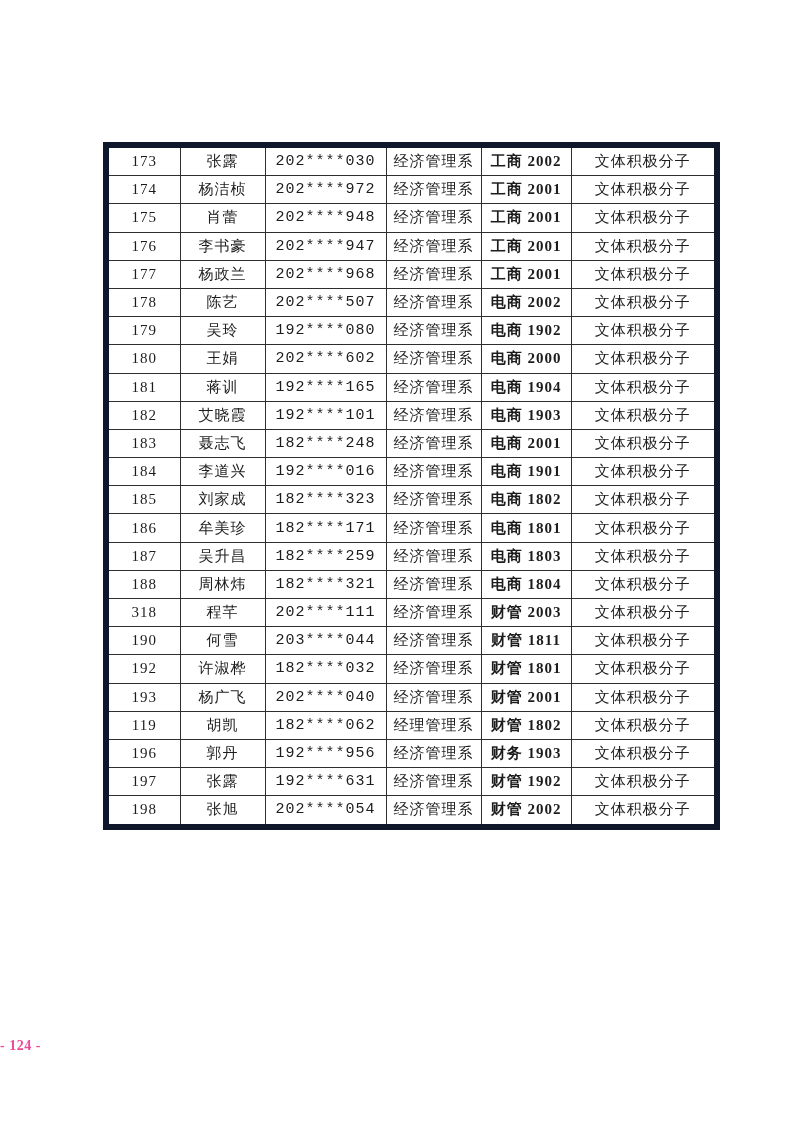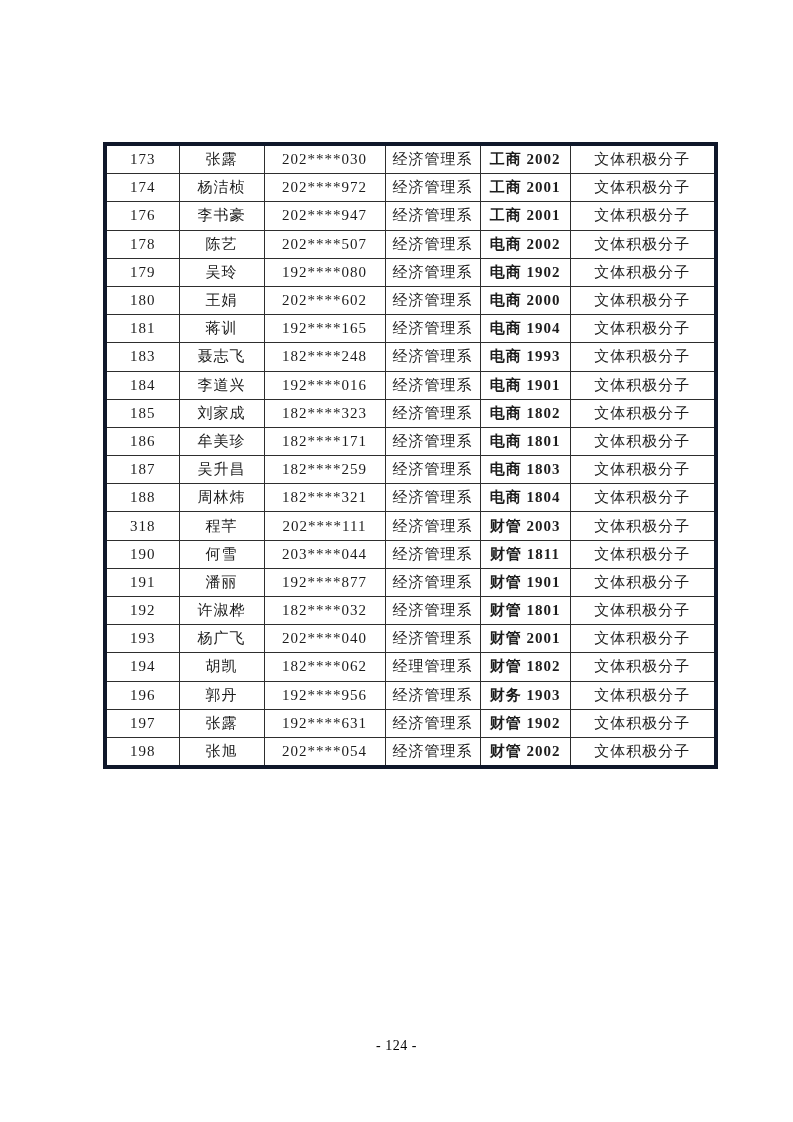--- a/index.html
+++ b/index.html
@@ -16,48 +16,48 @@
     color: #1c1c1c;
     overflow: hidden;
   }
   table.roster {
     position: absolute;
     left: 103px;
     top: 142px;
     width: 592px;
     border-collapse: collapse;
     table-layout: fixed;
-    border: 4px solid #0f172a;
+    border: 6px solid #0f172a;
   }
   table.roster td {
     border: 1px solid #2e2e2e;
     height: 27.2px;
     padding: 0;
     text-align: center;
     vertical-align: middle;
     font-size: 15px;
     letter-spacing: 1px;
     white-space: nowrap;
     overflow: hidden;
   }
   .c0 { width: 74px; letter-spacing: 0; }
   .c1 { width: 85px; }
-  .c2 { width: 121px; letter-spacing: 0; }
+  .c2 { width: 121px; letter-spacing: 0; font-family: Liberation Mono, monospace; }
   .c3 { width: 95px; }
   .c4 { width: 90px; font-weight: bold; }
   .c5 { width: 146px; }
   .footer {
     position: absolute;
     top: 1038px;
     left: 0;
     width: 100%;
-    text-align: center;
     font-size: 14px;
     letter-spacing: 0.5px;
-    color: #000000;
+    color: #ec4899;
+    font-weight: bold;
   }
 </style>
 </head>
 <body>
 
 <div class="page">
 
   <table class="roster">
     <colgroup>
       <col class="c0">
@@ -78,28 +78,44 @@
         </tr>
         <tr>
           <td class="c0">174</td>
           <td class="c1">杨洁桢</td>
           <td class="c2">202****972</td>
           <td class="c3">经济管理系</td>
           <td class="c4">工商 2001</td>
           <td class="c5">文体积极分子</td>
         </tr>
         <tr>
+          <td class="c0">175</td>
+          <td class="c1">肖蕾</td>
+          <td class="c2">202****948</td>
+          <td class="c3">经济管理系</td>
+          <td class="c4">工商 2001</td>
+          <td class="c5">文体积极分子</td>
+        </tr>
+        <tr>
           <td class="c0">176</td>
           <td class="c1">李书豪</td>
           <td class="c2">202****947</td>
           <td class="c3">经济管理系</td>
           <td class="c4">工商 2001</td>
           <td class="c5">文体积极分子</td>
         </tr>
         <tr>
+          <td class="c0">177</td>
+          <td class="c1">杨政兰</td>
+          <td class="c2">202****968</td>
+          <td class="c3">经济管理系</td>
+          <td class="c4">工商 2001</td>
+          <td class="c5">文体积极分子</td>
+        </tr>
+        <tr>
           <td class="c0">178</td>
           <td class="c1">陈艺</td>
           <td class="c2">202****507</td>
           <td class="c3">经济管理系</td>
           <td class="c4">电商 2002</td>
           <td class="c5">文体积极分子</td>
         </tr>
         <tr>
           <td class="c0">179</td>
           <td class="c1">吴玲</td>
@@ -118,25 +134,33 @@
         </tr>
         <tr>
           <td class="c0">181</td>
           <td class="c1">蒋训</td>
           <td class="c2">192****165</td>
           <td class="c3">经济管理系</td>
           <td class="c4">电商 1904</td>
           <td class="c5">文体积极分子</td>
         </tr>
         <tr>
+          <td class="c0">182</td>
+          <td class="c1">艾晓霞</td>
+          <td class="c2">192****101</td>
+          <td class="c3">经济管理系</td>
+          <td class="c4">电商 1903</td>
+          <td class="c5">文体积极分子</td>
+        </tr>
+        <tr>
           <td class="c0">183</td>
           <td class="c1">聂志飞</td>
           <td class="c2">182****248</td>
           <td class="c3">经济管理系</td>
-          <td class="c4">电商 1993</td>
+          <td class="c4">电商 2001</td>
           <td class="c5">文体积极分子</td>
         </tr>
         <tr>
           <td class="c0">184</td>
           <td class="c1">李道兴</td>
           <td class="c2">192****016</td>
           <td class="c3">经济管理系</td>
           <td class="c4">电商 1901</td>
           <td class="c5">文体积极分子</td>
         </tr>
@@ -182,45 +206,37 @@
         </tr>
         <tr>
           <td class="c0">190</td>
           <td class="c1">何雪</td>
           <td class="c2">203****044</td>
           <td class="c3">经济管理系</td>
           <td class="c4">财管 1811</td>
           <td class="c5">文体积极分子</td>
         </tr>
         <tr>
-          <td class="c0">191</td>
-          <td class="c1">潘丽</td>
-          <td class="c2">192****877</td>
-          <td class="c3">经济管理系</td>
-          <td class="c4">财管 1901</td>
-          <td class="c5">文体积极分子</td>
-        </tr>
-        <tr>
           <td class="c0">192</td>
           <td class="c1">许淑桦</td>
           <td class="c2">182****032</td>
           <td class="c3">经济管理系</td>
           <td class="c4">财管 1801</td>
           <td class="c5">文体积极分子</td>
         </tr>
         <tr>
           <td class="c0">193</td>
           <td class="c1">杨广飞</td>
           <td class="c2">202****040</td>
           <td class="c3">经济管理系</td>
           <td class="c4">财管 2001</td>
           <td class="c5">文体积极分子</td>
         </tr>
         <tr>
-          <td class="c0">194</td>
+          <td class="c0">119</td>
           <td class="c1">胡凯</td>
           <td class="c2">182****062</td>
           <td class="c3">经理管理系</td>
           <td class="c4">财管 1802</td>
           <td class="c5">文体积极分子</td>
         </tr>
         <tr>
           <td class="c0">196</td>
           <td class="c1">郭丹</td>
           <td class="c2">192****956</td>

